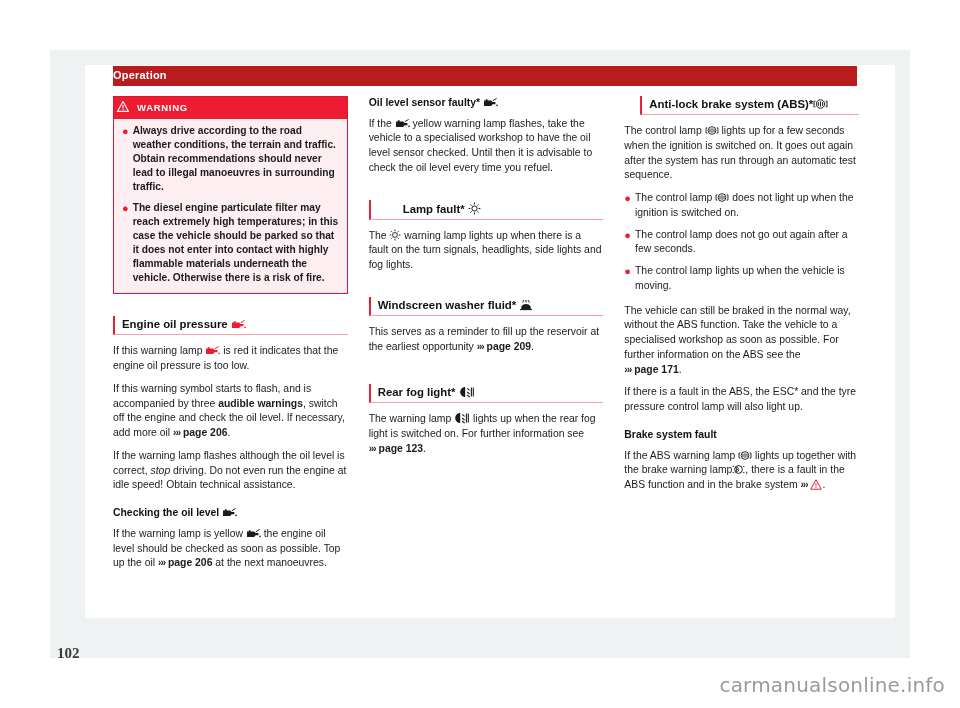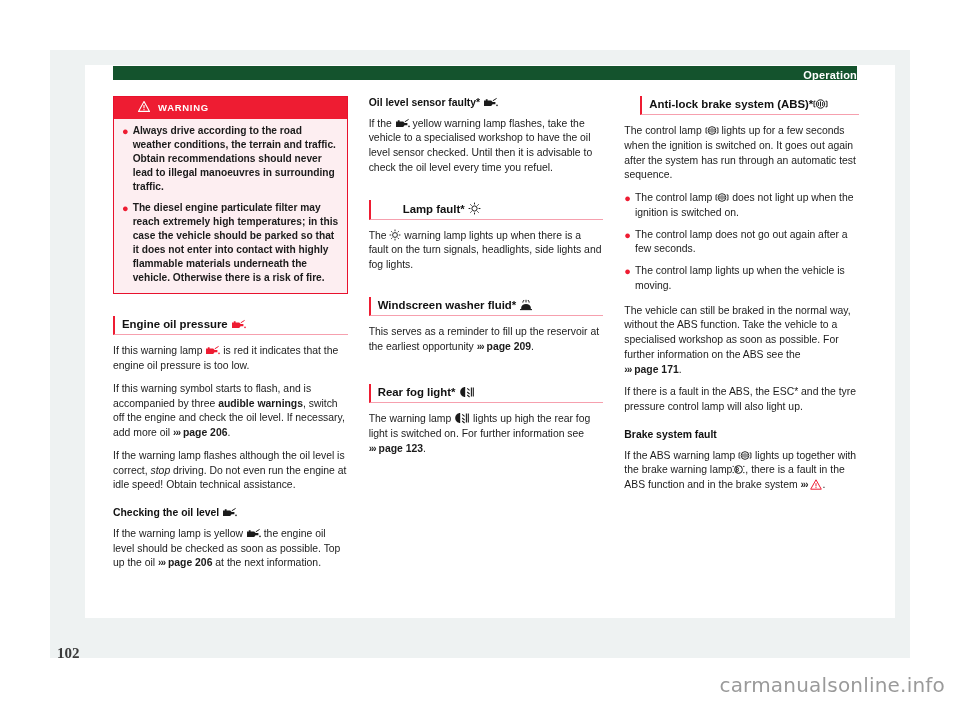--- a/index.html
+++ b/index.html
@@ -30,26 +30,26 @@
     position: absolute;
     left: 85px; top: 65px;
     width: 810px; height: 553px;
     background: #ffffff;
   }
 
   
   .header-band {
     position: absolute;
     left: 113px; top: 66px;
-    width: 744px; height: 14px;
-    background: #14532d;
+    width: 744px; height: 20px;
+    background: #b91c1c;
     color: #ffffff;
     font-size: 11px;
     font-weight: bold;
-    text-align: right;
+    text-align: left;
     line-height: 18px;
     letter-spacing: .2px;
   }
 
   
   .page-number {
     position: absolute;
     left: 57px; top: 617px;
     font-size: 15px;
     color: #3b3b3b;
@@ -85,21 +85,21 @@
     border: 1px solid #e8112d;
     background: #fdeef1;
     margin-bottom: 22px;
   }
   .warnbox-head {
     background: #ee1c32;
     color: #ffffff;
     font-size: 9.5px;
     font-weight: bold;
     letter-spacing: .7px;
-    padding: 4px 8px 5px 24px;
+    padding: 4px 8px 5px 3px;
     display: flex;
     align-items: center;
     gap: 8px;
   }
   .warnbox-head .tri { display:inline-block; line-height: 1; }
   .warnbox-body { padding: 5px 8px 8px 8px; }
   .warn-item {
     display: flex;
     font-size: 10.2px;
     font-weight: bold;
@@ -256,21 +256,21 @@
         <span>If the warning lamp is yellow</span>
         <span class="icn">
           <svg width="15" height="11" viewBox="0 0 15 11">
               <path d="M1 6.2 L1 9 L8.2 9 L9.6 7.2 L12.4 7.2 L12.4 5 L9.6 5 L8.2 3.6 L4.6 3.6 L4.6 2.2 L2.8 2.2 L2.8 3.6 L1 3.6 Z" fill="#1b1b1b"></path>
               <path d="M9.8 3.8 L13.6 1.4" stroke="#1b1b1b" stroke-width="1"></path>
               <circle cx="14" cy="8.4" r="0.8" fill="#1b1b1b"></circle>
             </svg>
         </span>
         <span>the engine oil level should be checked as soon as possible. Top up the oil</span>
         <span class="xref"><span class="arrows">›››</span> <span>page 206</span></span>
-        <span>at the next information.</span>
+        <span>at the next manoeuvres.</span>
       </p>
 
     </div>
 
     <div class="col">
 
       <div class="sub-head tight">
         <span>Oil level sensor faulty*</span>
         <span class="icn">
           <svg width="15" height="11" viewBox="0 0 15 11">
@@ -344,21 +344,21 @@
 
       <p class="body">
         <span>The warning lamp</span>
         <span class="icn">
           <svg width="16" height="12" viewBox="0 0 16 12">
               <path d="M6.2 1 C3.4 1 1.2 3.2 1.2 6 C1.2 8.8 3.4 11 6.2 11 Z" fill="#1b1b1b"></path>
               <path d="M8.2 2.4 L10.6 4.4 M8.2 6 L10.6 8 M8.2 9 L10.6 11" stroke="#1b1b1b" stroke-width="1.1"></path>
               <path d="M12.4 1.4 L12.4 10.6 M14.3 1.4 L14.3 10.6" stroke="#1b1b1b" stroke-width="1.1"></path>
             </svg>
         </span>
-        <span>lights up high the rear fog light is switched on. For further information see</span>
+        <span>lights up when the rear fog light is switched on. For further information see</span>
         <span class="xref"><span class="arrows">›››</span> <span>page 123</span></span><span>.</span>
       </p>
 
     </div>
 
     <div class="col">
 
       <div class="sec-head">
         <span>Anti-lock brake system (ABS)*</span><span class="icn">
           <svg width="15" height="12" viewBox="0 0 15 12">

